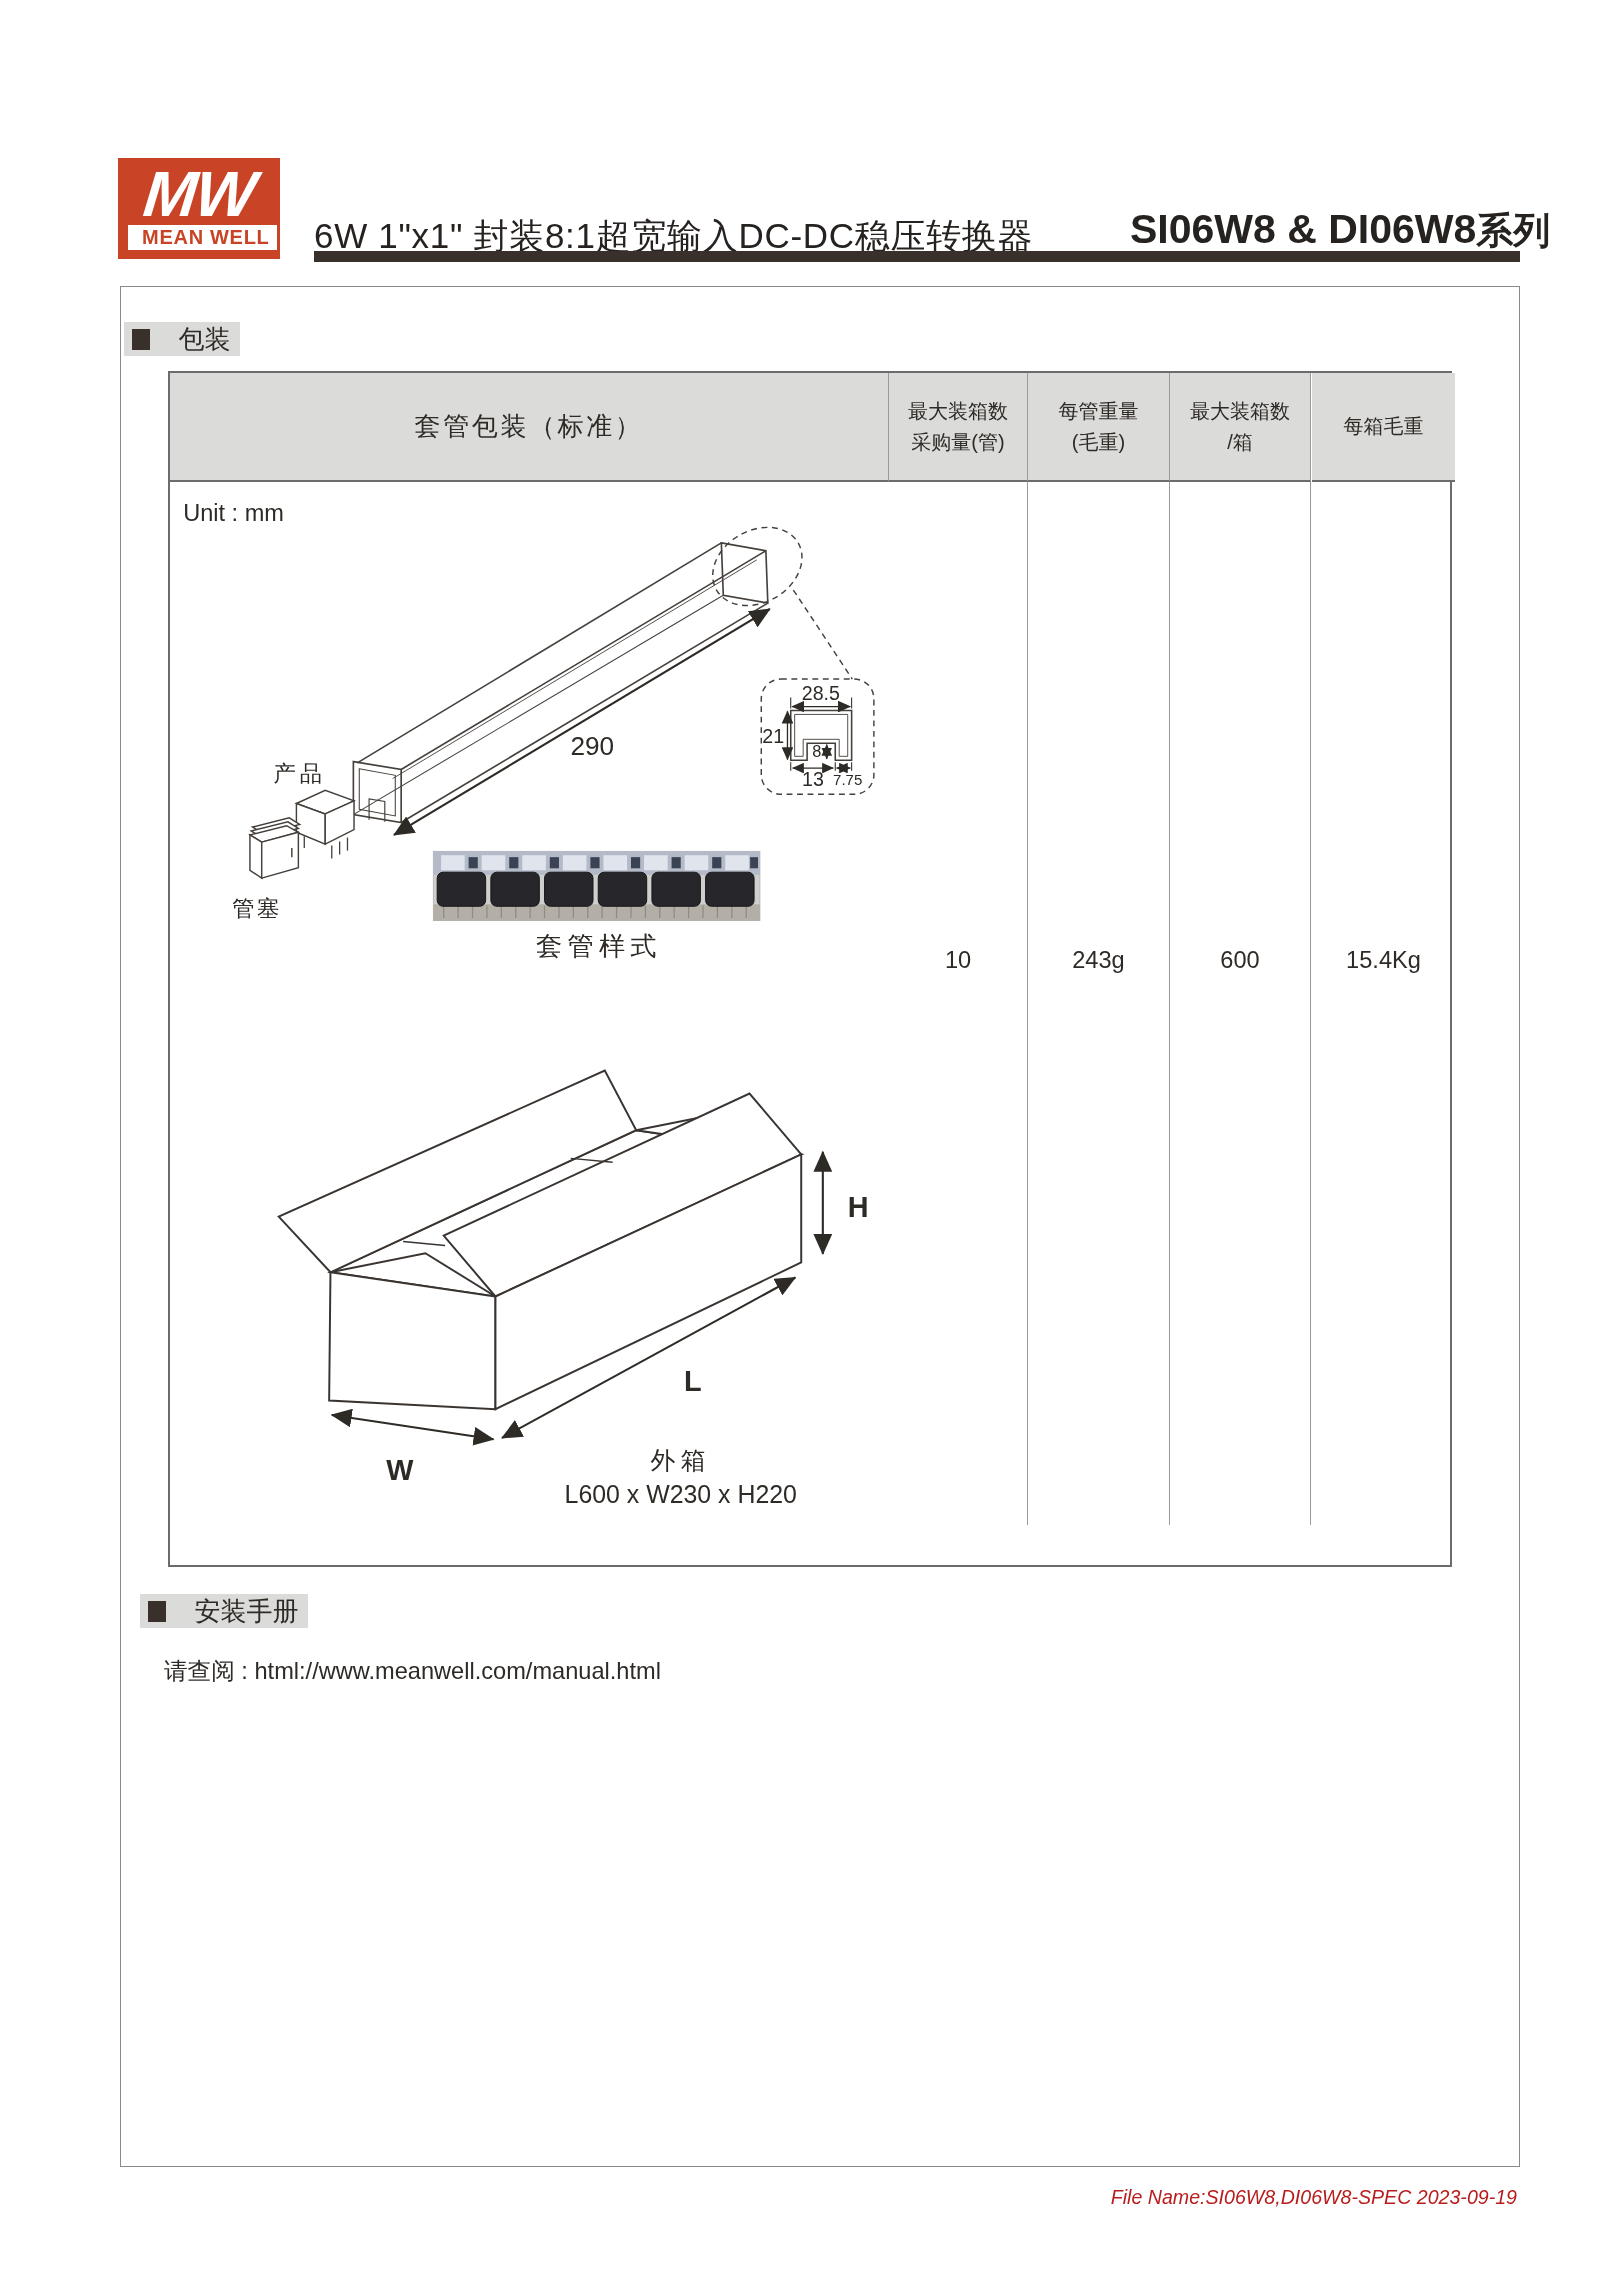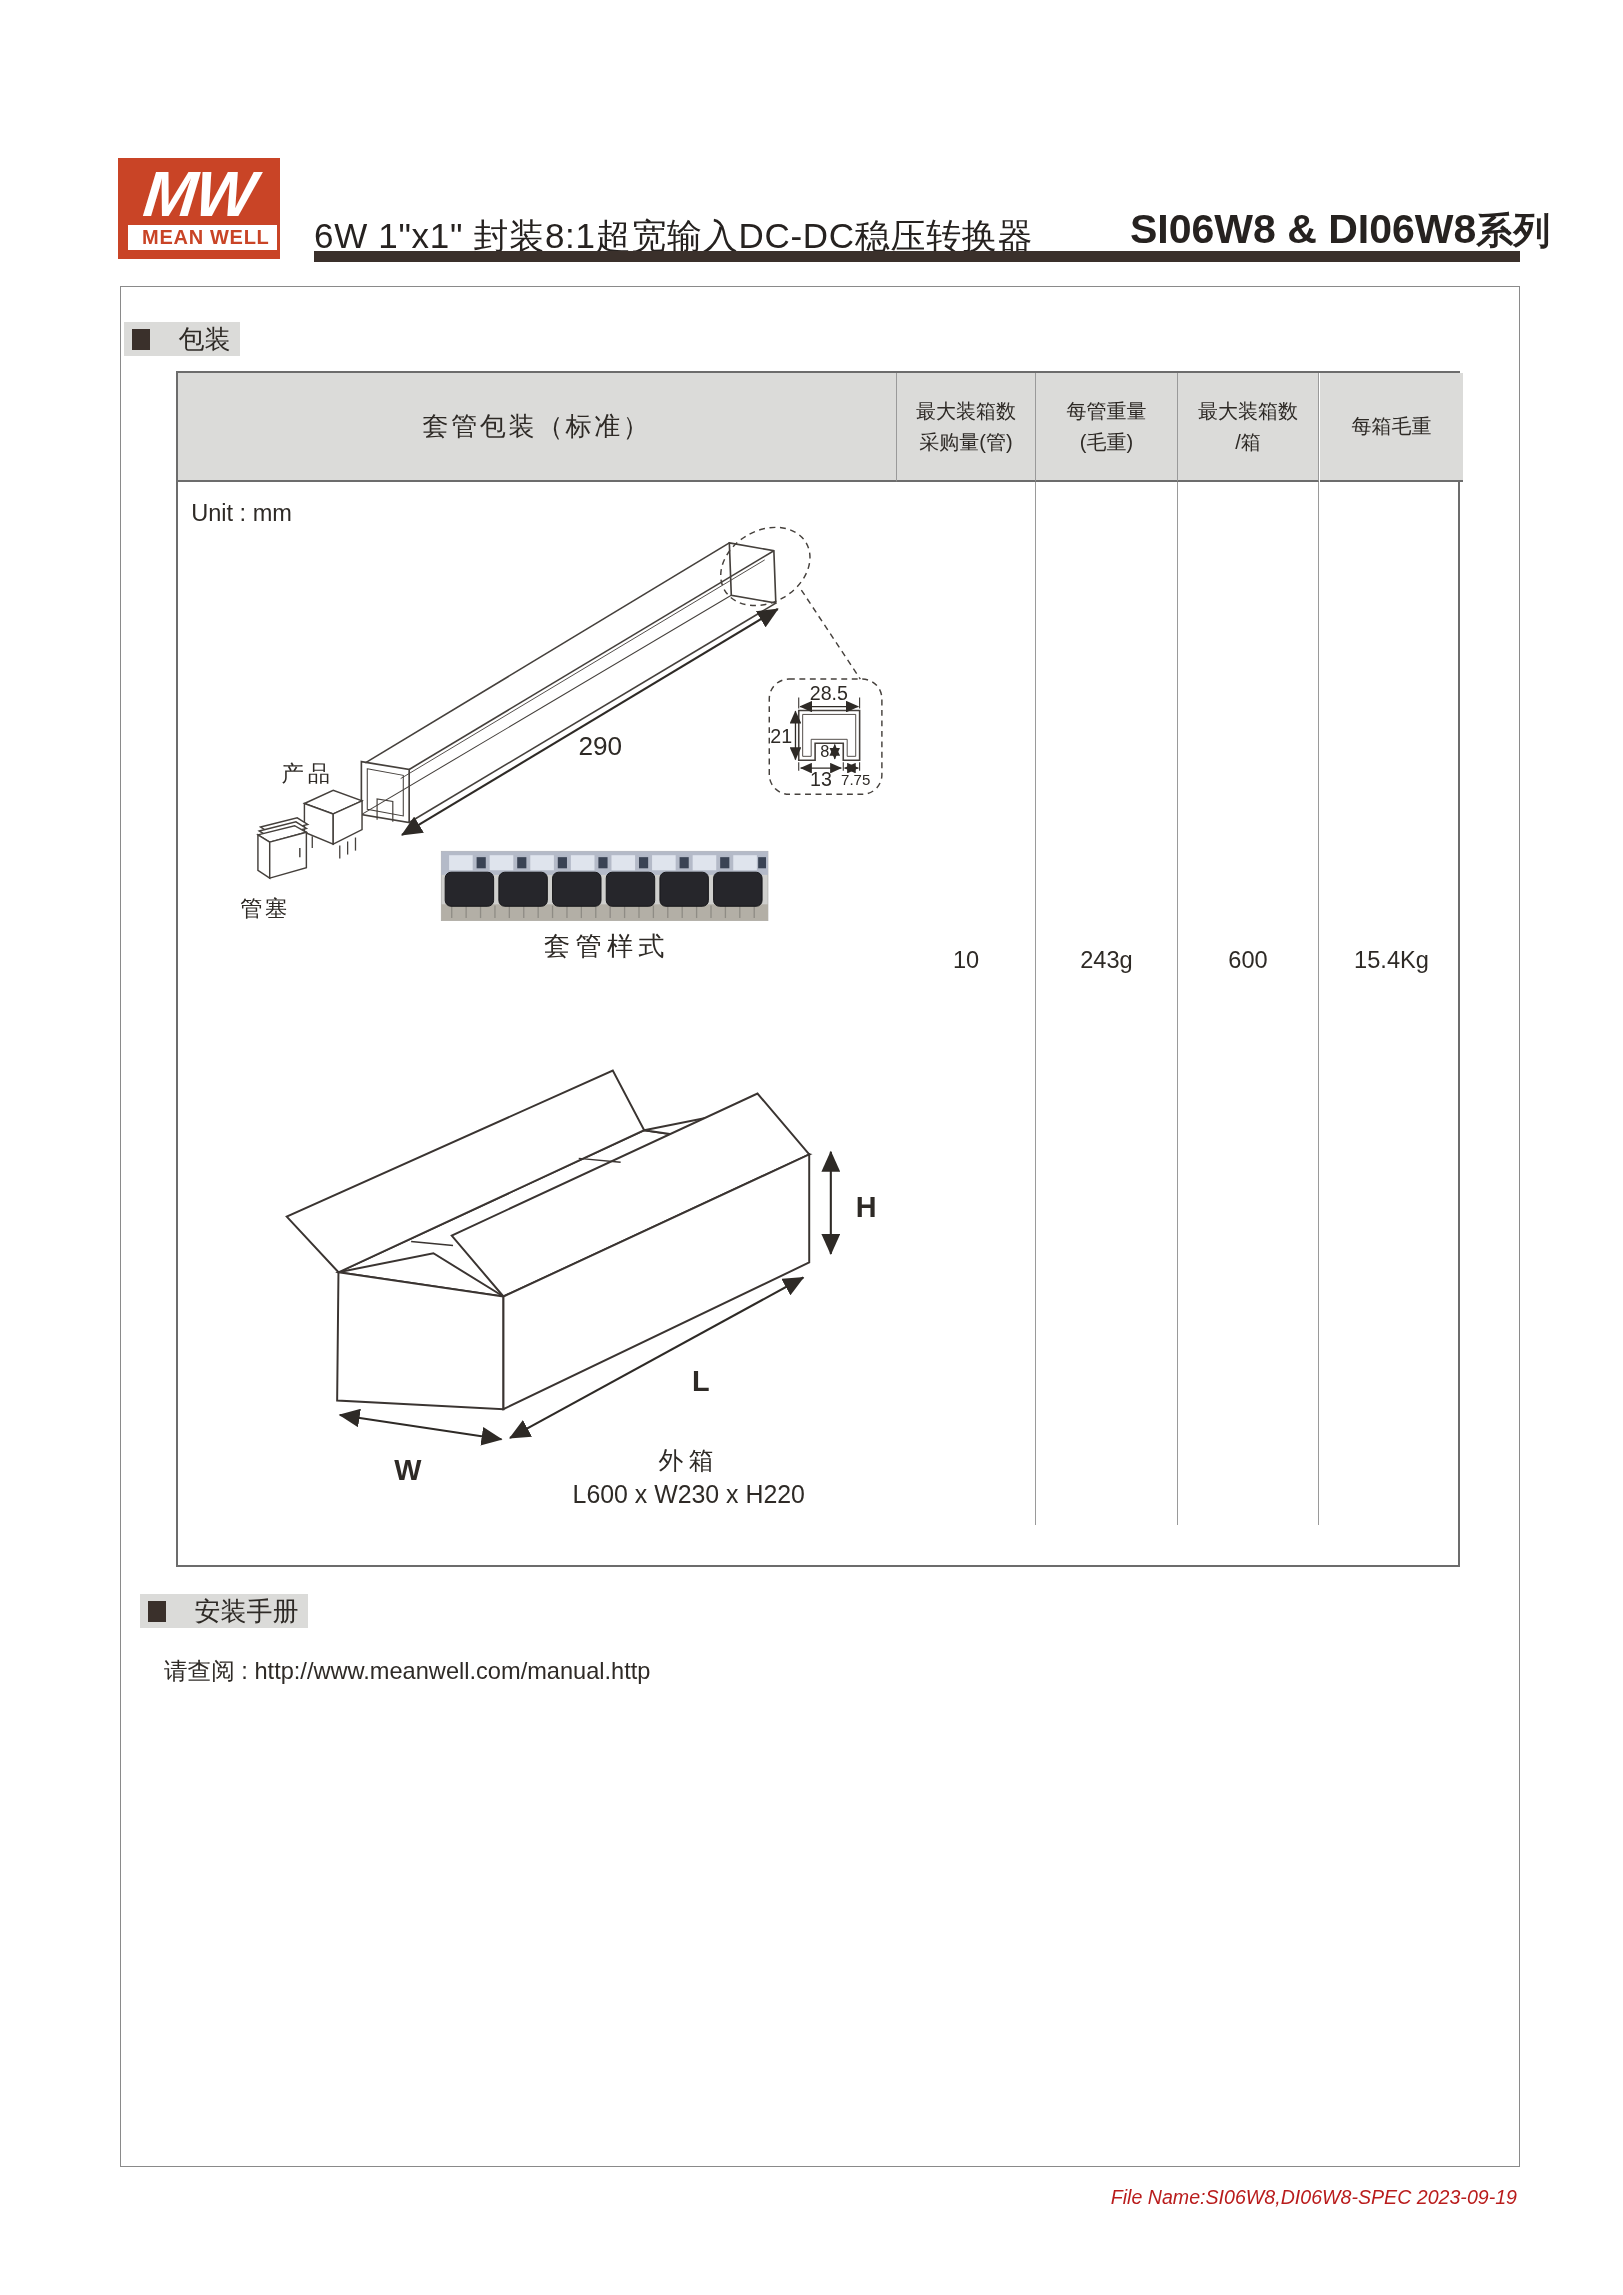--- a/index.html
+++ b/index.html
@@ -28,21 +28,21 @@
 
   
   .sec-label{position:absolute;height:34px;background:#dbdbd9;display:flex;align-items:center;gap:29px;
              padding:0 9.2px 0 7.9px;box-sizing:border-box;}
   .sec-square{width:17.7px;height:21px;background:#3a302b;flex:0 0 auto;}
   .sec-text{font-size:26px;color:#2e2a26;white-space:nowrap;}
   #pkg-label{left:124px;top:322px;min-width:101px;}
   #manual-label{left:140px;top:1594px;min-width:162px;}
 
   
-  .pkg-table{position:absolute;left:176px;top:371px;width:1284px;height:1196px;
+  .pkg-table{position:absolute;left:168px;top:371px;width:1284px;height:1196px;
              border:2px solid #6c6c6c;box-sizing:border-box;background:#ffffff;}
   .th{position:absolute;top:0;height:109px;background:#dbdbd9;box-sizing:border-box;
       border-bottom:2px solid #6c6c6c;border-right:0.7px solid #9a9a9a;
       display:flex;align-items:center;justify-content:center;text-align:center;
       font-size:20px;line-height:31px;white-space:pre-line;color:#2e2a26;}
   .th.first{font-size:26px;letter-spacing:2.6px;}
   .td{position:absolute;top:109px;height:1043px;box-sizing:border-box;border-right:0.7px solid #9a9a9a;
       display:flex;align-items:center;justify-content:center;font-size:23.6px;color:#2e2a26;}
   .td .val{position:relative;top:-43px;}
   .no-r{border-right:none !important;}
@@ -278,19 +278,19 @@
       <text x="1030" y="2240" font-size="38" text-anchor="middle" letter-spacing="8">外箱</text>
       <text x="1030" y="2292" font-size="38" text-anchor="middle">L600 x W230 x H220</text>
     </svg>
   </div>
 
   <div class="sec-label" id="manual-label">
     <div class="sec-square"></div>
     <div class="sec-text">安装手册</div>
   </div>
   <div class="manual-note">
-    <span>请查阅 : </span><span>http://www.meanwell.com/manual.http</span>
+    <span>请查阅 : </span><span>html://www.meanwell.com/manual.html</span>
   </div>
 
   <div class="footer">File Name:SI06W8,DI06W8-SPEC  2023-09-19</div>
 
 </div>
 
 
 </body></html>

